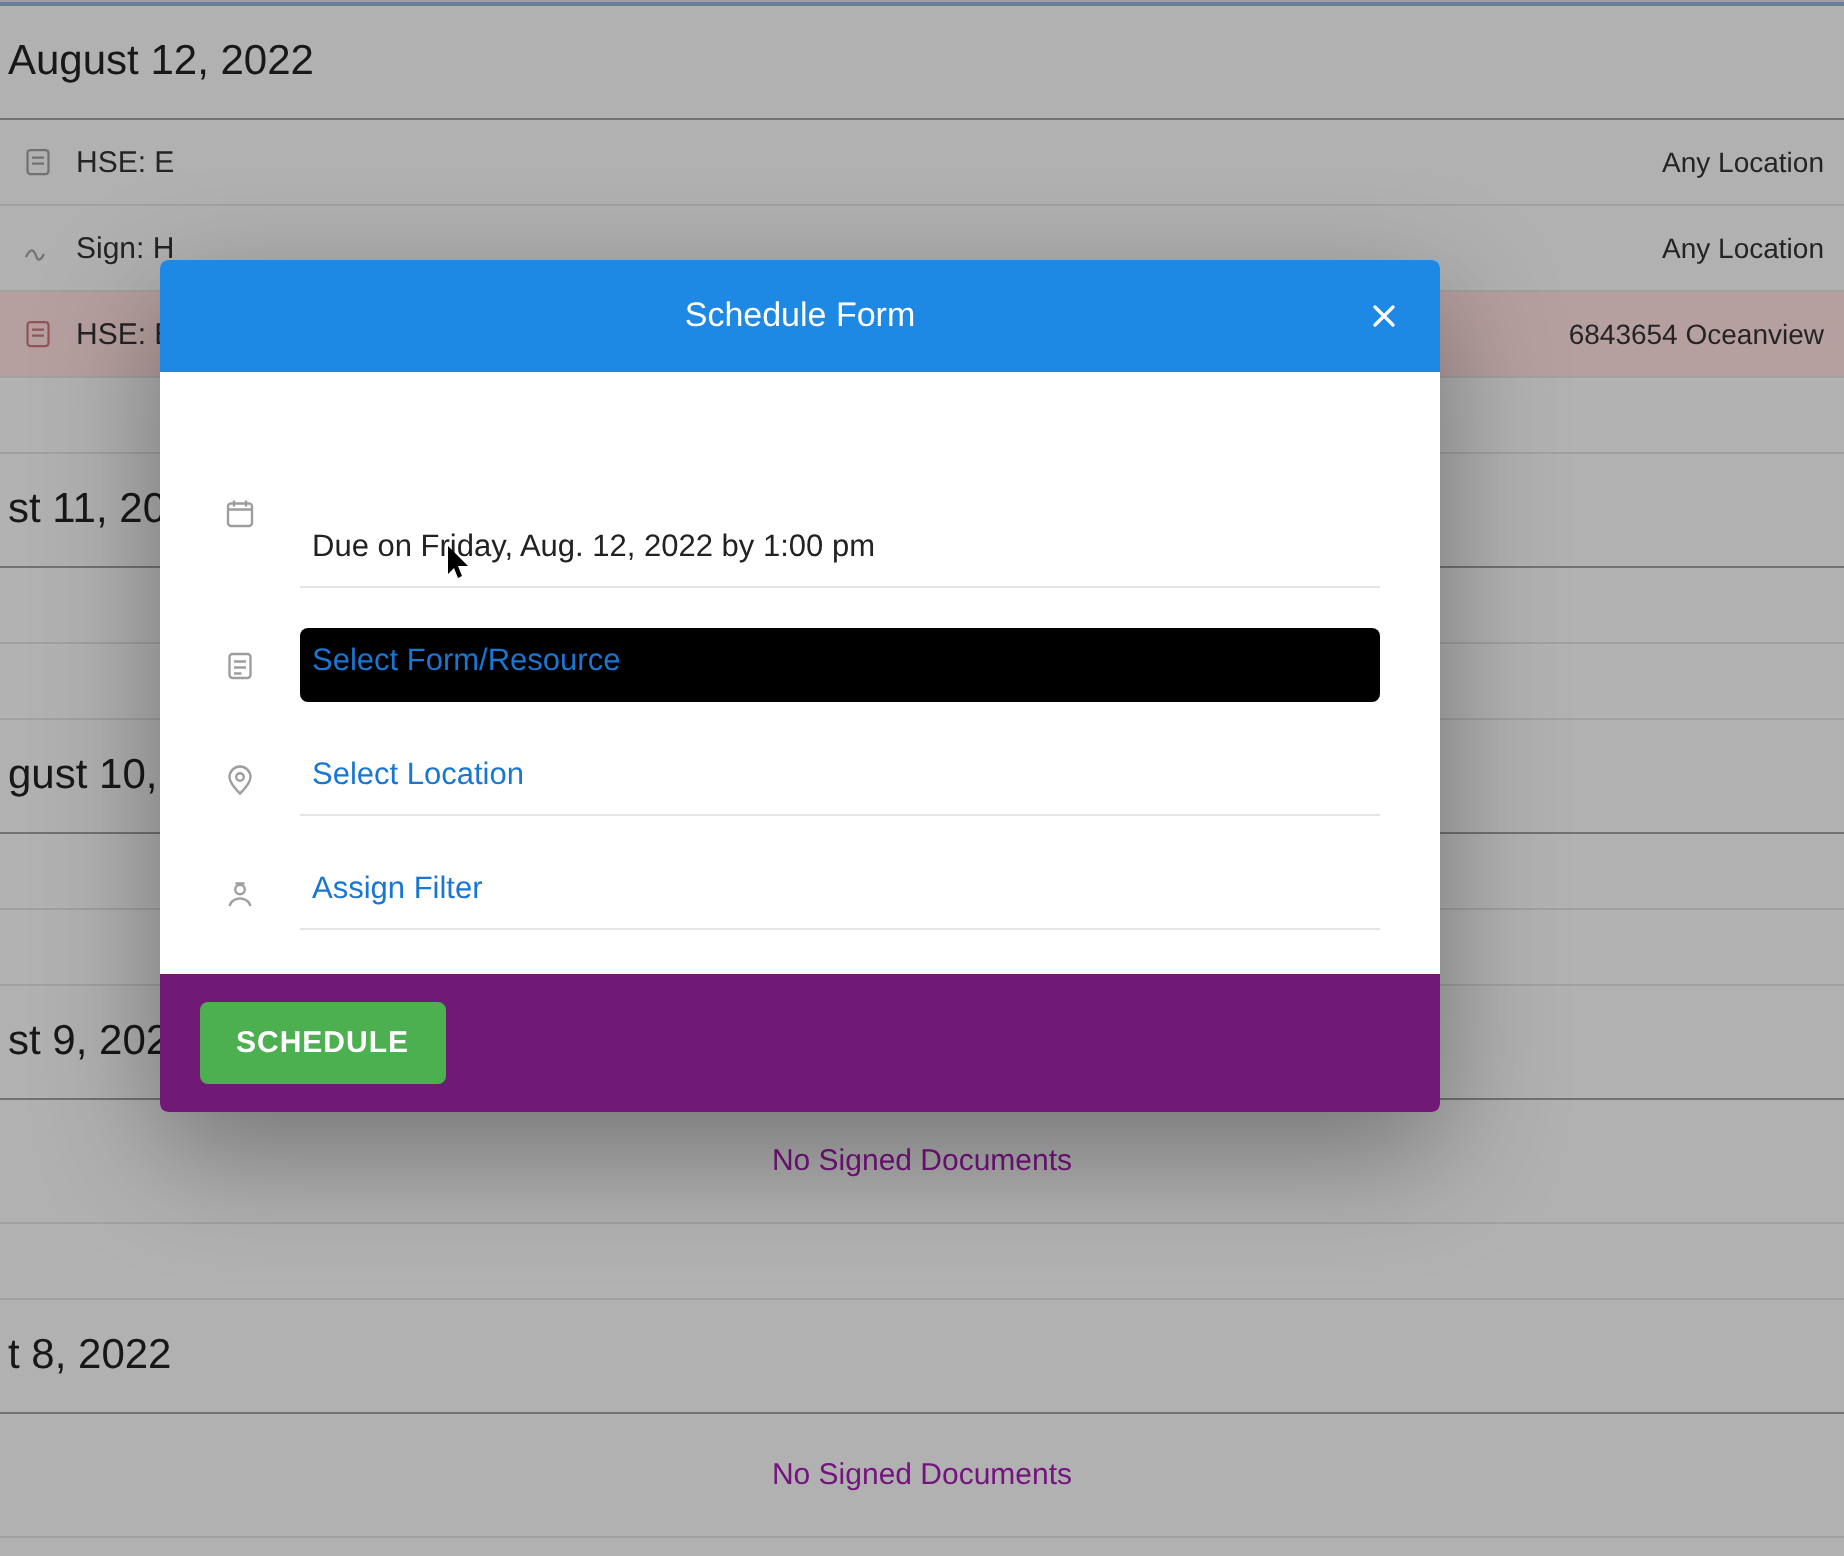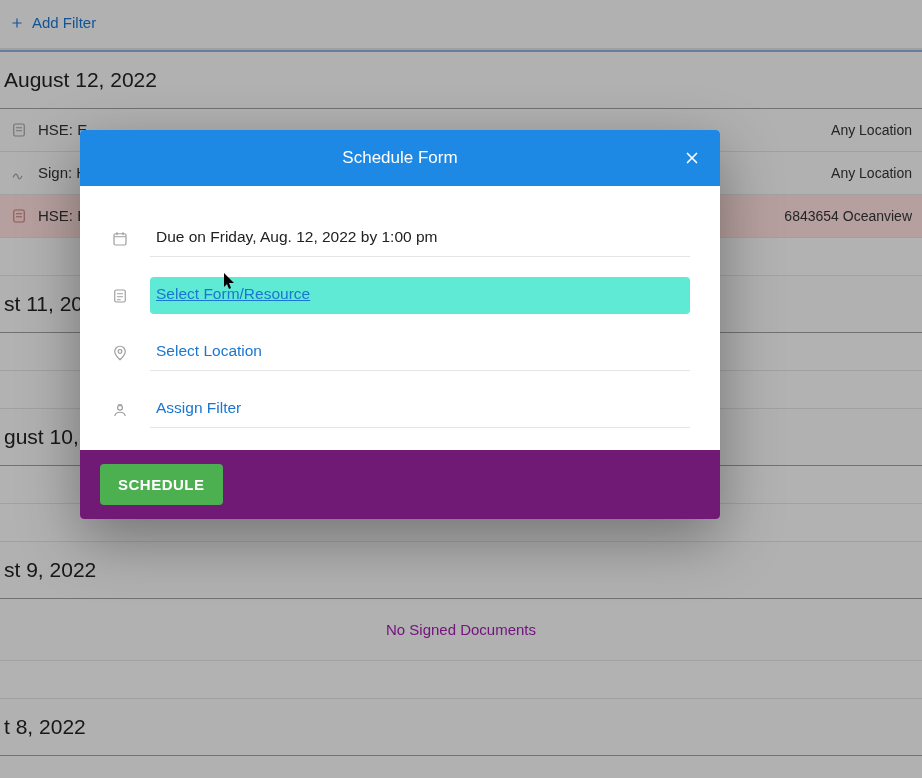--- a/index.html
+++ b/index.html
@@ -85,27 +85,26 @@
     width: 20px; height: 20px; flex: 0 0 20px;
     color: #9e9e9e;
     display:flex; align-items:center; justify-content:center;
   }
   .form-row .field {
     flex: 1;
     font-size: 15.5px;
     padding: 8px 6px 10px 6px;
     border-bottom: 1px solid #e5e5e5;
   }
-  .field.static { color: #222; }
+  .field.static { color: #222; margin-top: 37px; }
   .field.link { color: #1976d2; cursor: pointer; }
   .field.link.highlight {
-    background: #5eead4;
+    background: #000000;
     border-radius: 4px;
     border-bottom-color: transparent;
-    text-decoration: underline;
   }
   .add-sig {
     text-align: center; color: #9e9e9e; font-size: 14px;
     padding: 24px 0 26px 0; cursor:pointer;
   }
   .modal-footer {
     background: #701a75;
     padding: 14px 20px;
     display: flex; justify-content: flex-start;
   }
@@ -120,28 +119,20 @@
   .cursor {
     position: absolute; width: 12px; height: 18px;
     pointer-events: none;
   }
 </style>
 </head>
 <body>
 
 <div class="page">
 
-  <div class="filter-bar">
-    <span class="add-filter">
-      <svg class="plus-svg" viewBox="0 0 24 24">
-        <path d="M12 5v14M5 12h14" stroke="#1976d2" stroke-width="2" stroke-linecap="round"></path>
-      </svg>
-      <span>Add Filter</span>
-    </span>
-  </div>
   <div class="hairline"></div>
   <div class="hairline-blue"></div>
 
   <div class="date-header">August 12, 2022</div>
 
   <div class="row">
     <svg class="row-icon" viewBox="0 0 24 24">
       <rect x="5" y="4" width="14" height="16" rx="2" stroke="#666" stroke-width="1.5" fill="none"></rect>
       <path d="M8 9h8M8 13h8" stroke="#666" stroke-width="1.5"></path>
     </svg>

